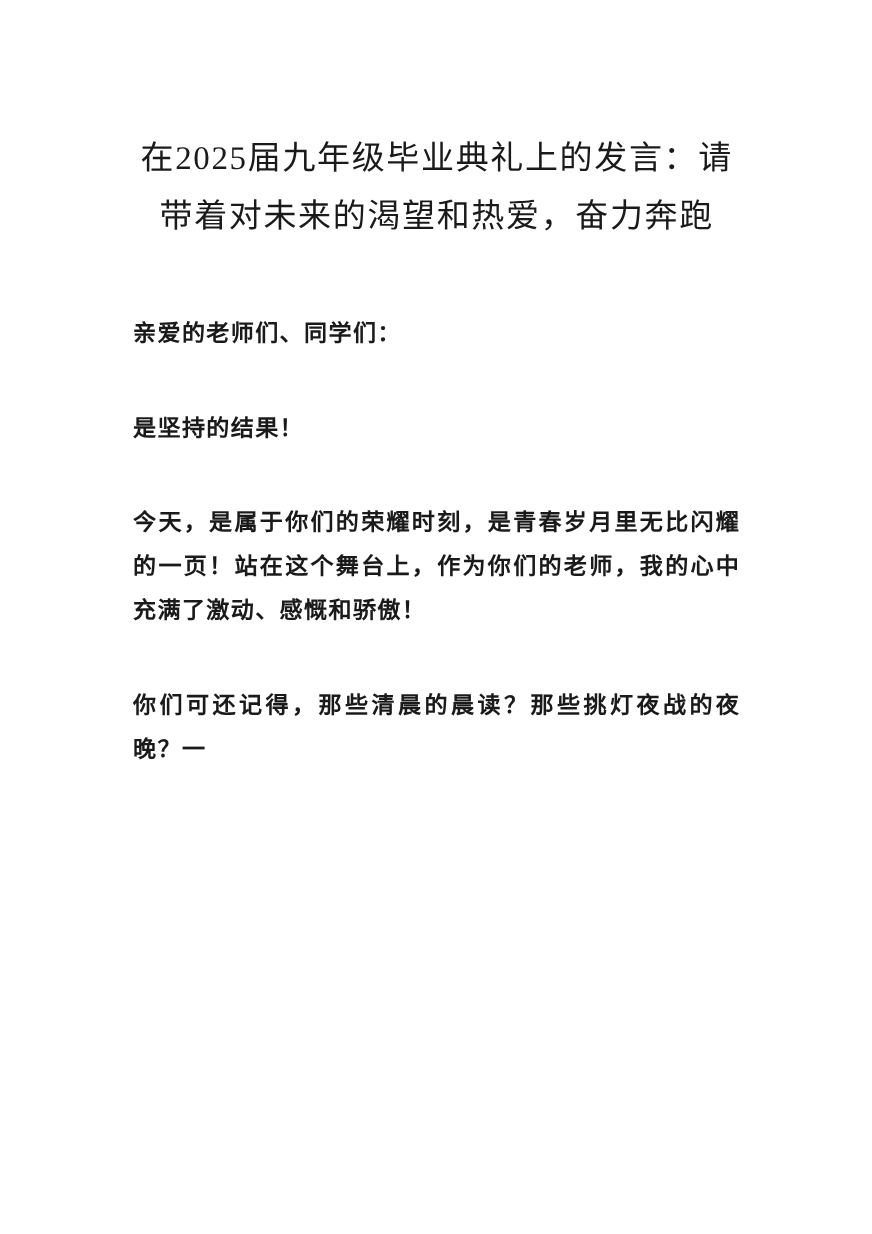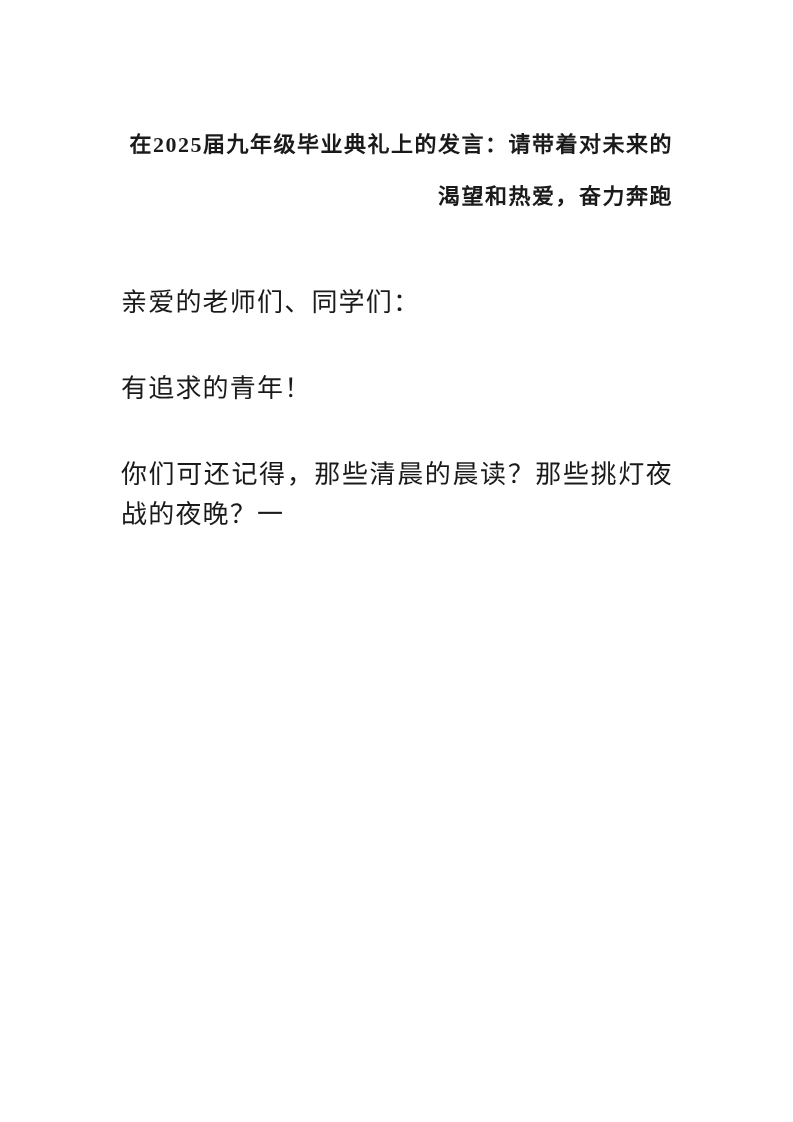--- a/index.html
+++ b/index.html
@@ -14,46 +14,48 @@
     margin: 0 auto;
     background: #ffffff;
     box-sizing: border-box;
     padding: 119px 120px 0 121px;
     overflow: hidden;
     font-family: "Liberation Serif", "DejaVu Serif", serif;
     color: #1a1a1a;
   }
   .doc-title {
     margin: 0 0 60px 0;
-    font-size: 22px;
-    font-weight: bold;
+    font-size: 30px;
+    font-weight: normal;
     line-height: 52px;
-    text-align: right;
+    text-align: center;
     letter-spacing: 1.5px;
   }
   .doc-body {
     width: 552px;
   }
   .para {
     margin: 0 0 46px 0;
-    font-size: 26px;
+    font-size: 21px;
     line-height: 40px;
     letter-spacing: 1.2px;
     text-align: justify;
     text-justify: inter-character;
     word-break: break-all;
+    font-weight: bold;
   }
   .para:last-child {
     margin-bottom: 16px;
   }
 </style>
 </head>
 <body>
 
 <div class="page">
   <h1 class="doc-title">在2025届九年级毕业典礼上的发言：请带着对未来的渴望和热爱，奋力奔跑</h1>
 
   <div class="doc-body">
     <p class="para">亲爱的老师们、同学们：</p>
-    <p class="para">有追求的青年！</p>
+    <p class="para">是坚持的结果！</p>
+    <p class="para">今天，是属于你们的荣耀时刻，是青春岁月里无比闪耀的一页！站在这个舞台上，作为你们的老师，我的心中充满了激动、感慨和骄傲！</p>
     <p class="para">你们可还记得，那些清晨的晨读？那些挑灯夜战的夜晚？一</p>
   </div>
 </div>
 
 </body></html>

